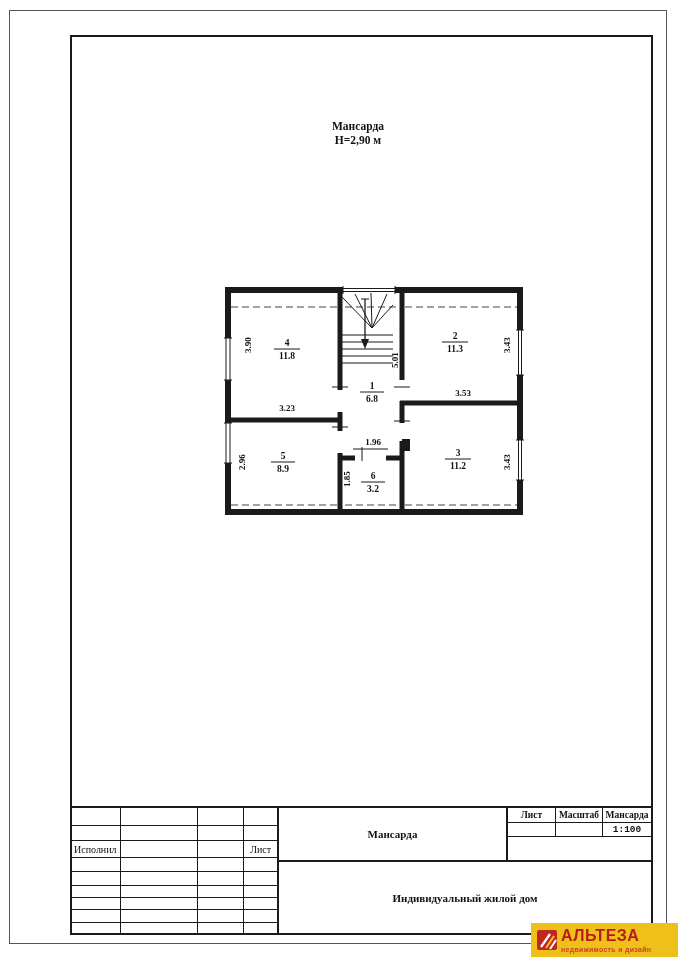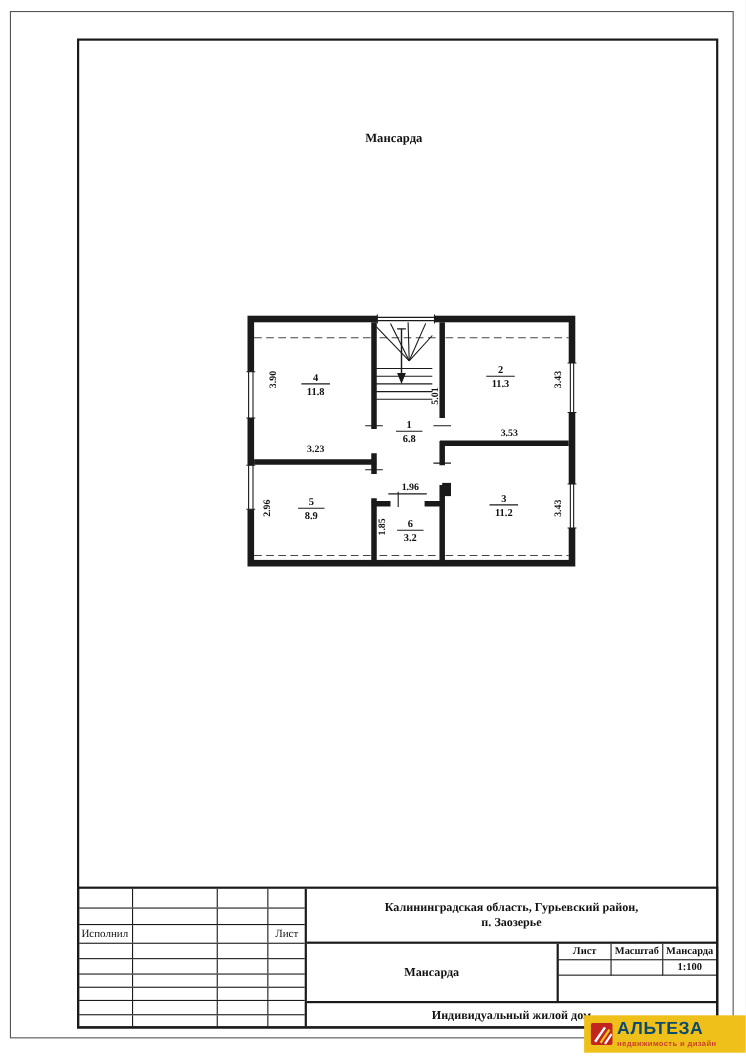--- a/index.html
+++ b/index.html
@@ -35,43 +35,44 @@
         align-items:center;justify-content:center;font-size:11px;font-weight:600;line-height:14px;}
   .tb-mid{height:52px;display:flex;}
   .tb-name{flex:1;border-right:2px solid #1a1a1a;display:flex;align-items:center;
         justify-content:center;font-size:11px;font-weight:600;}
   .tb-sheets{width:143px;display:flex;flex-direction:column;}
   .sh-row{display:flex;}
   .sh-c{border-right:1px solid #1a1a1a;border-bottom:1px solid #1a1a1a;
         display:flex;align-items:center;justify-content:center;font-size:9.5px;font-weight:600;}
   .sh-c:last-child{border-right:none;}
   .sh-w1{width:48px;} .sh-w2{width:47px;} .sh-w3{width:48px;}
-  .sh-h1{height:15px;} .sh-h2{height:14px;}
+  .sh-h1{height:15px;} .sh-h2{height:14px;font-family:Liberation Mono, monospace;}
   .sh-merged{flex:1;}
   .tb-proj{flex:1;border-top:2px solid #1a1a1a;display:flex;align-items:center;
         justify-content:center;font-size:11px;font-weight:600;}
 
   
   .logo{position:absolute;left:531px;top:923px;width:147px;height:34px;
         background:#f0c01a;display:flex;align-items:center;padding-left:6px;
         font-family:"Liberation Sans", sans-serif;}
   .logo-icon{width:20px;height:20px;flex:0 0 20px;}
   .logo-text{margin-left:4px;display:flex;flex-direction:column;line-height:1;}
-  .logo-name{font-size:16px;font-weight:bold;color:#0c4a6e;letter-spacing:0.5px;}
+  .logo-name{font-size:16px;font-weight:bold;color:#b91c1c;letter-spacing:0.5px;}
   .logo-tagline{font-size:7px;font-weight:bold;color:#c8432a;margin-top:2px;letter-spacing:0.3px;}
 </style>
 </head>
 <body>
 
 <div class="page">
   <div class="outer-border"></div>
   <div class="frame"></div>
 
   <div class="plan-header">
     <div>Мансарда</div>
+    <div>Н=2,90 м</div>
   </div>
 
   <svg class="plan-svg" viewBox="0 0 320 250">
 
     <g>
       <line class="dashed" x1="16" y1="32" x2="123" y2="32"></line>
       <line class="dashed" x1="130" y1="32" x2="183" y2="32"></line>
       <line class="dashed" x1="190" y1="32" x2="302" y2="32"></line>
       <line class="dashed" x1="16" y1="230" x2="123" y2="230"></line>
       <line class="dashed" x1="130" y1="230" x2="183" y2="230"></line>
@@ -254,24 +255,20 @@
           <div class="tb-c c4"></div>
         </div>
       <div class="tb-row" style="flex:1">
           <div class="tb-c c1"></div>
           <div class="tb-c c2"></div>
           <div class="tb-c c3"></div>
           <div class="tb-c c4"></div>
         </div>
     </div>
     <div class="tb-right">
-      <div class="tb-loc">
-        <div>Калининградская область, Гурьевский район,</div>
-        <div>п. Заозерье</div>
-      </div>
       <div class="tb-mid">
         <div class="tb-name">Мансарда</div>
         <div class="tb-sheets">
           <div class="sh-row">
             <div class="sh-c sh-w1 sh-h1">Лист</div>
             <div class="sh-c sh-w2 sh-h1">Масштаб</div>
             <div class="sh-c sh-w3 sh-h1">Мансарда</div>
           </div>
           <div class="sh-row">
             <div class="sh-c sh-w1 sh-h2"></div>

